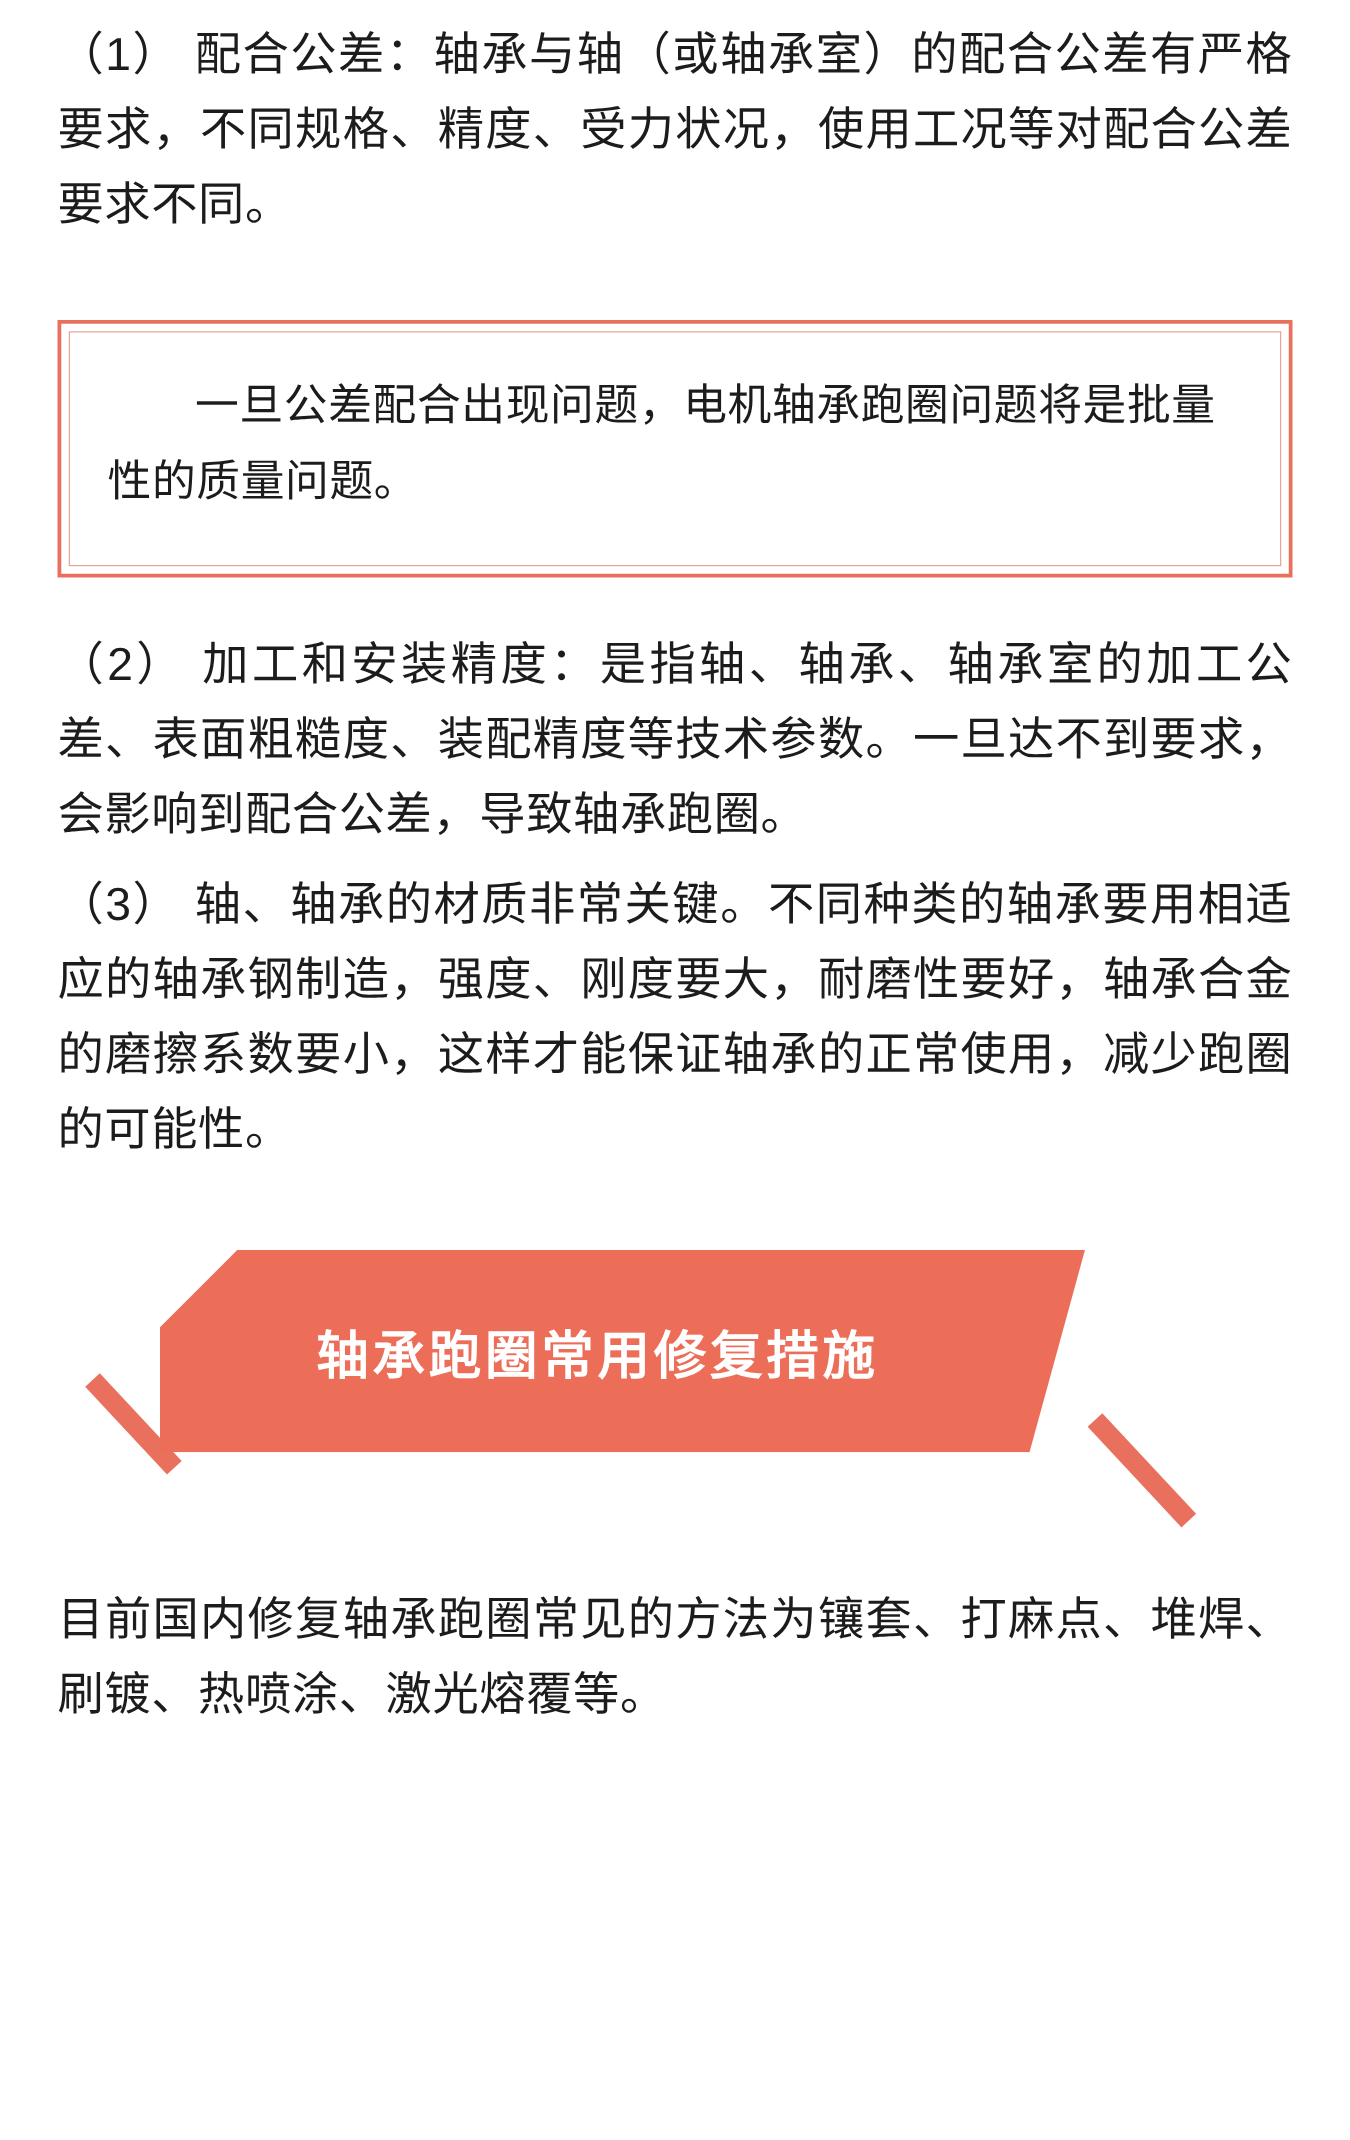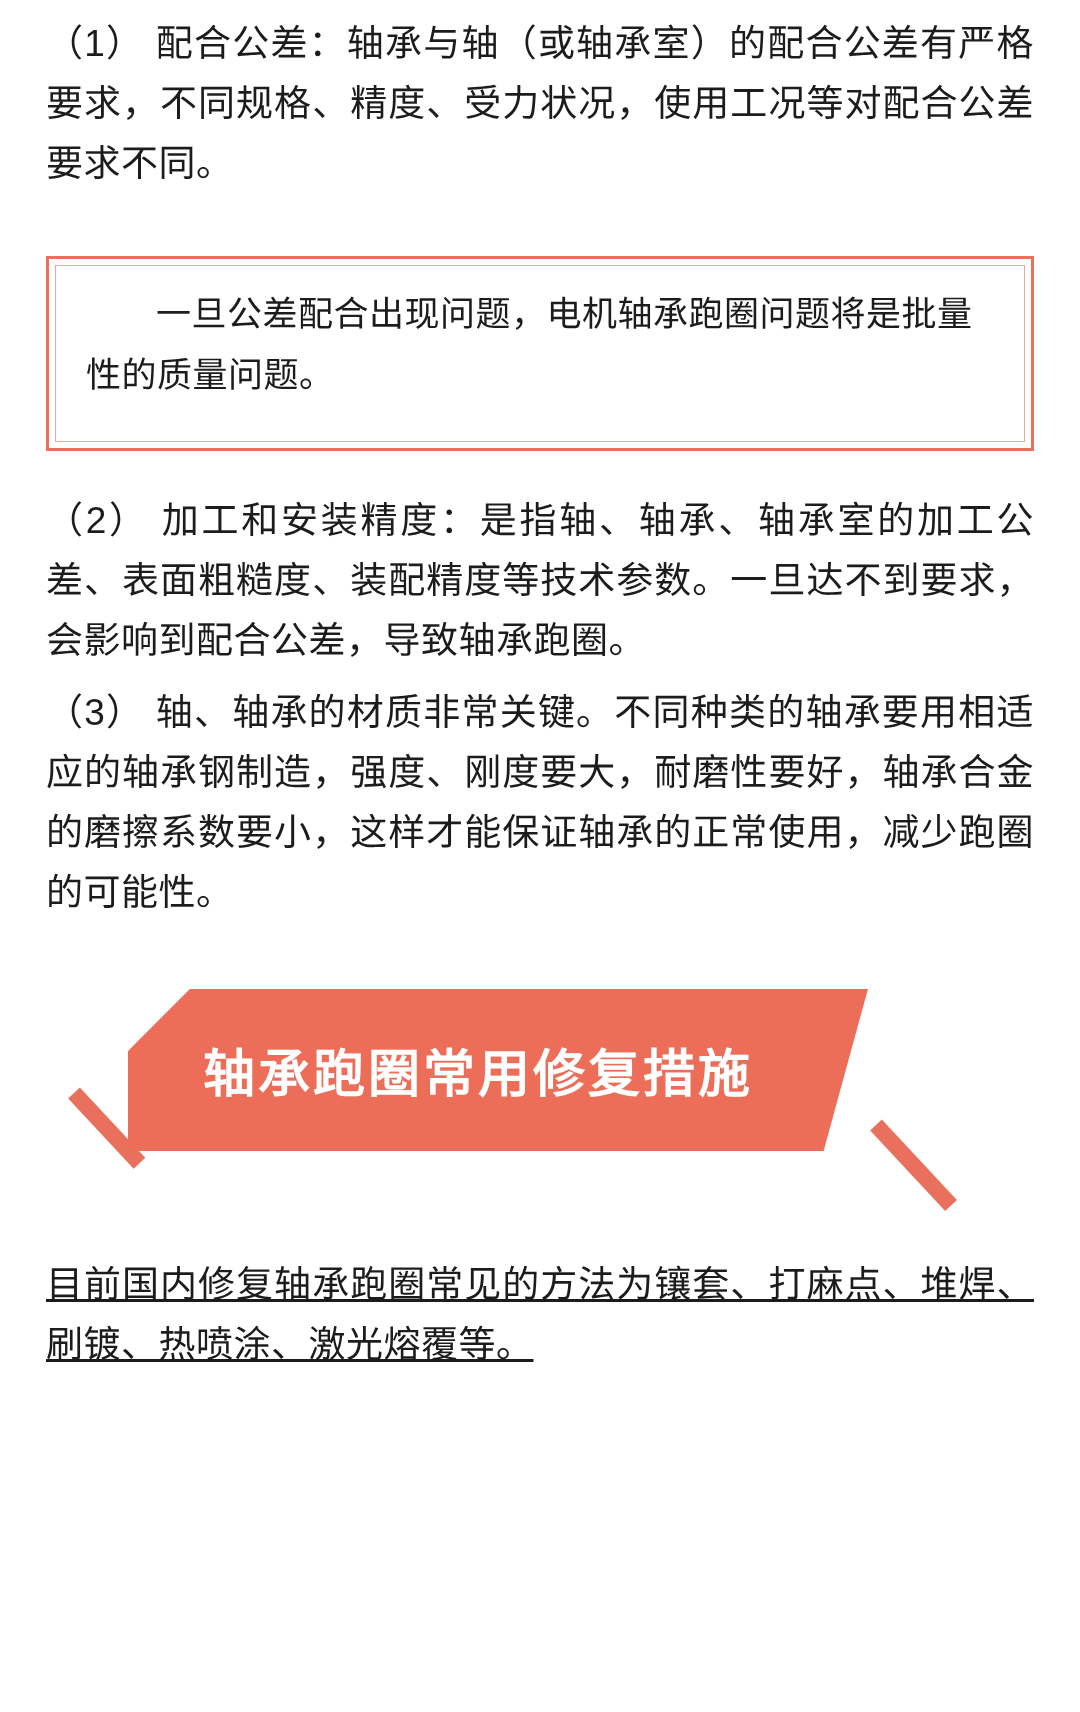--- a/index.html
+++ b/index.html
@@ -33,21 +33,21 @@
     padding-top: 14px;
   }
   .callout {
     margin: 62px 0 40px 0;
     border: 3px solid #e8705c;
     padding: 6px;
     box-sizing: border-box;
   }
   .callout-inner {
     border: 1px solid #e8a79a;
-    padding: 17px 30px 36px 30px;
+    padding: 28px 30px 36px 30px;
     box-sizing: border-box;
   }
   .callout-text {
     font-size: 35px;
     line-height: 1.75;
     color: #1c1c1c;
     margin: 0;
     text-indent: 2em;
     letter-spacing: 0.5px;
   }
@@ -102,25 +102,25 @@
   .banner-title {
     position: absolute;
     left: 0;
     top: 0;
     width: 700px;
     height: 162px;
     display: flex;
     align-items: center;
     justify-content: center;
     color: #ffffff;
-    font-size: 52px;
+    font-size: 42px;
     letter-spacing: 3px;
     font-weight: 700;
   }
-  .p4 { margin-top: 16px; text-decoration: underline; }
+  .p4 { margin-top: 16px; }
   .bullet-para {
     font-size: 37px;
     line-height: 1.62;
     color: #1c1c1c;
     margin: 10px 0 0 0;
     text-align: justify;
   }
   .diamond {
     color: #1c1c1c;
     font-size: 30px;

